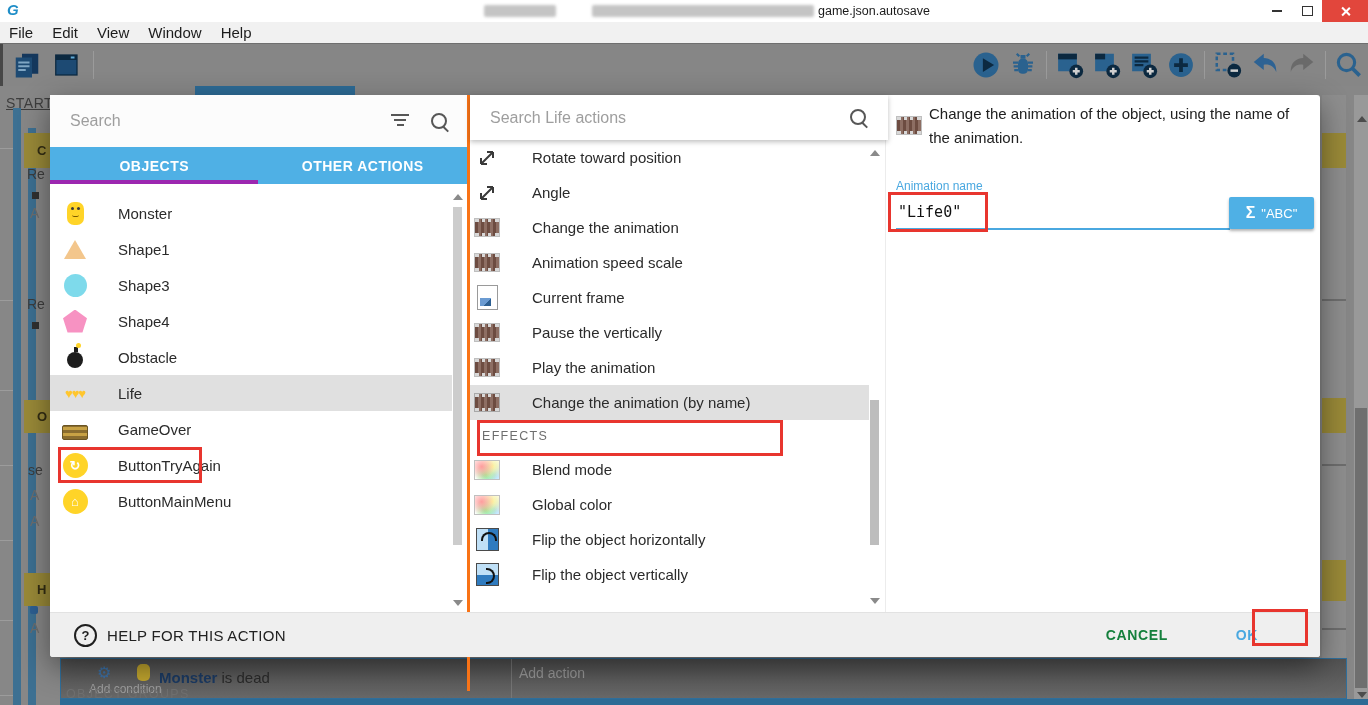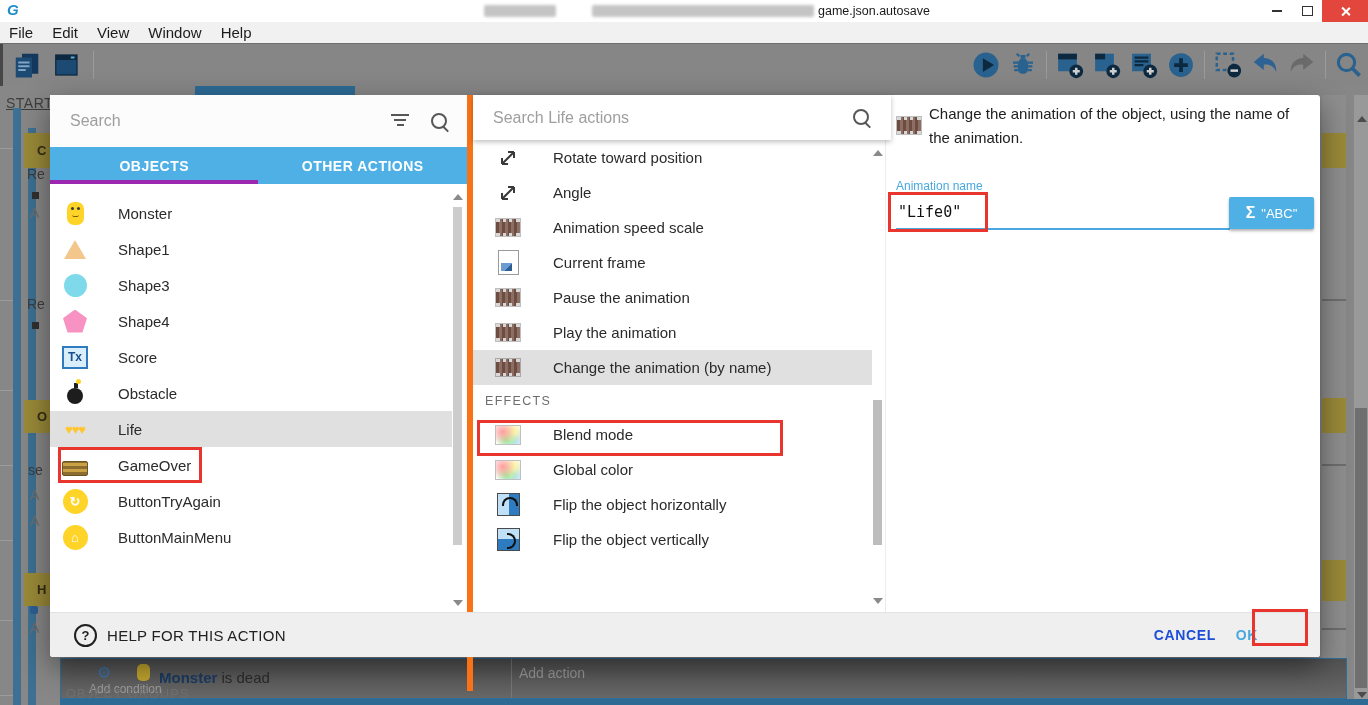--- a/index.html
+++ b/index.html
@@ -89,27 +89,27 @@
   .obj-row{height:36px;display:flex;align-items:center;padding-left:12px;}
   .obj-row.selected{background:#e0e0e0;}
   .icwrap{width:26px;height:26px;display:flex;align-items:center;justify-content:center;flex:0 0 26px;}
   .row-label{margin-left:30px;font-size:15px;color:#2b2b2b;}
   .groups-header{margin-top:5px;padding-left:16px;font-size:12.5px;color:#6e6e6e;letter-spacing:1.3px;}
   .section-header{height:32px;display:flex;align-items:center;padding-left:12px;font-size:12.5px;color:#6e6e6e;letter-spacing:1.3px;}
   .scl-up{position:absolute;left:403px;top:99px;border-bottom-color:#8a8a8a;}
   .scl-thumb{left:403px;top:112px;height:338px;position:absolute;width:9px;background:#cccccc;}
   .scl-down{position:absolute;left:403px;top:505px;border-top-color:#8a8a8a;}
   
-  .mid-panel{position:absolute;left:417px;top:0;width:418px;height:596px;border-left:6px solid #f97316;box-sizing:border-box;}
+  .mid-panel{position:absolute;left:417px;top:0;width:418px;height:596px;border-left:3px solid #f97316;box-sizing:border-box;}
   .mid-search{position:absolute;left:0;top:0;width:418px;height:45px;background:#fff;box-shadow:0 2px 5px rgba(0,0,0,.25);z-index:3;}
   .mid-search input{position:absolute;left:18px;top:10px;width:330px;height:24px;border:none;outline:none;font-size:16px;color:#333;background:transparent;font-family:"Liberation Sans",sans-serif;}
   .mid-search input::placeholder{color:#9e9e9e;}
   .mid-search .mag-icon{position:absolute;right:22px;top:14px;}
   .act-list{position:absolute;left:0;top:45px;width:399px;height:472px;overflow:hidden;}
-  .act-row{height:35px;display:flex;align-items:center;padding-left:22px;}
+  .act-row{height:35px;display:flex;align-items:center;padding-left:4px;}
   .act-row.selected{background:#e0e0e0;}
   .act-row .row-label{margin-left:32px;}
   .scm-up{position:absolute;left:400px;top:55px;border-bottom-color:#8a8a8a;}
   .scm-thumb{position:absolute;left:400px;top:305px;width:9px;height:145px;background:#bdbdbd;}
   .scm-down{position:absolute;left:400px;top:503px;border-top-color:#8a8a8a;}
   
   .right-panel{position:absolute;left:835px;top:0;width:435px;height:517px;border-left:1px solid #ececec;box-sizing:border-box;}
   .desc-icon{position:absolute;left:10px;top:17px;}
   .desc-text{position:absolute;left:43px;top:7px;width:362px;font-size:15px;color:#212121;line-height:24px;}
   .field-label{position:absolute;left:10px;top:84px;font-size:12px;color:#4aa8e0;}
@@ -119,21 +119,21 @@
     display:flex;align-items:center;justify-content:center;gap:6px;color:#fff;box-shadow:0 2px 3px rgba(0,0,0,.3);}
   .expr-sigma{font-size:16px;font-weight:bold;}
   .expr-label{font-size:13px;}
   
   .dlg-footer{position:absolute;left:0;top:517px;width:1270px;height:45px;background:#efefef;border-top:1px solid #e2e2e2;
     display:flex;align-items:center;padding:0 24px;box-sizing:border-box;border-radius:0 0 3px 3px;}
   .help-group{display:flex;align-items:center;gap:10px;}
   .help-icon{width:19px;height:19px;border:2px solid #1f1f1f;border-radius:50%;display:flex;align-items:center;justify-content:center;font-size:13px;font-weight:bold;color:#1f1f1f;}
   .help-label{font-size:15px;color:#212121;letter-spacing:.3px;}
   .footer-spacer{flex:1;}
-  .cancel-btn{font-size:14px;font-weight:bold;color:#1d4ed8;letter-spacing:.6px;margin-right:20px;}
+  .cancel-btn{font-size:14px;font-weight:bold;color:#15803d;letter-spacing:.6px;margin-right:68px;}
   .ok-btn{font-size:14px;font-weight:bold;color:#4aa8e0;letter-spacing:.6px;margin-right:38px;}
   
   .red-box{position:absolute;border:3px solid #e8352e;box-sizing:border-box;z-index:30;}
   .rb-life{left:8px;top:352px;width:144px;height:36px;}
   .rb-action{left:427px;top:325px;width:306px;height:36px;}
   .rb-input{left:838px;top:97px;width:100px;height:40px;}
   .rb-ok{left:1202px;top:514px;width:56px;height:37px;}
   
   .ic{display:block;}
   .i-monster{width:17px;height:23px;background:#ffd428;border-radius:7px;position:relative;}
@@ -374,26 +374,20 @@
           <span class="row-label">Shape3</span>
         </div>
         <div class="obj-row">
           <span class="icwrap">
             <span class="ic i-pentagon"></span>
           </span>
           <span class="row-label">Shape4</span>
         </div>
         <div class="obj-row">
           <span class="icwrap">
-            <span class="ic i-score">Tx</span>
-          </span>
-          <span class="row-label">Score</span>
-        </div>
-        <div class="obj-row">
-          <span class="icwrap">
             <span class="ic i-bomb"></span>
           </span>
           <span class="row-label">Obstacle</span>
         </div>
         <div class="obj-row selected">
           <span class="icwrap">
             <span class="ic i-hearts">♥♥♥</span>
           </span>
           <span class="row-label">Life</span>
         </div>
@@ -441,33 +435,39 @@
             <svg class="ic" width="22" height="22" viewBox="0 0 22 22">
               <path d="M5 17L17 5M17 5h-6M17 5v6M5 17h6M5 17v-6" stroke="#3a3a3a" stroke-width="2" fill="none"></path>
             </svg>
           </span>
           <span class="row-label">Angle</span>
         </div>
         <div class="act-row">
           <span class="icwrap">
             <span class="ic i-film"></span>
           </span>
+          <span class="row-label">Change the animation</span>
+        </div>
+        <div class="act-row">
+          <span class="icwrap">
+            <span class="ic i-film"></span>
+          </span>
           <span class="row-label">Animation speed scale</span>
         </div>
         <div class="act-row">
           <span class="icwrap">
             <span class="ic i-frame"></span>
           </span>
           <span class="row-label">Current frame</span>
         </div>
         <div class="act-row">
           <span class="icwrap">
             <span class="ic i-film"></span>
           </span>
-          <span class="row-label">Pause the animation</span>
+          <span class="row-label">Pause the vertically</span>
         </div>
         <div class="act-row">
           <span class="icwrap">
             <span class="ic i-film"></span>
           </span>
           <span class="row-label">Play the animation</span>
         </div>
         <div class="act-row selected">
           <span class="icwrap">
             <span class="ic i-film"></span>

